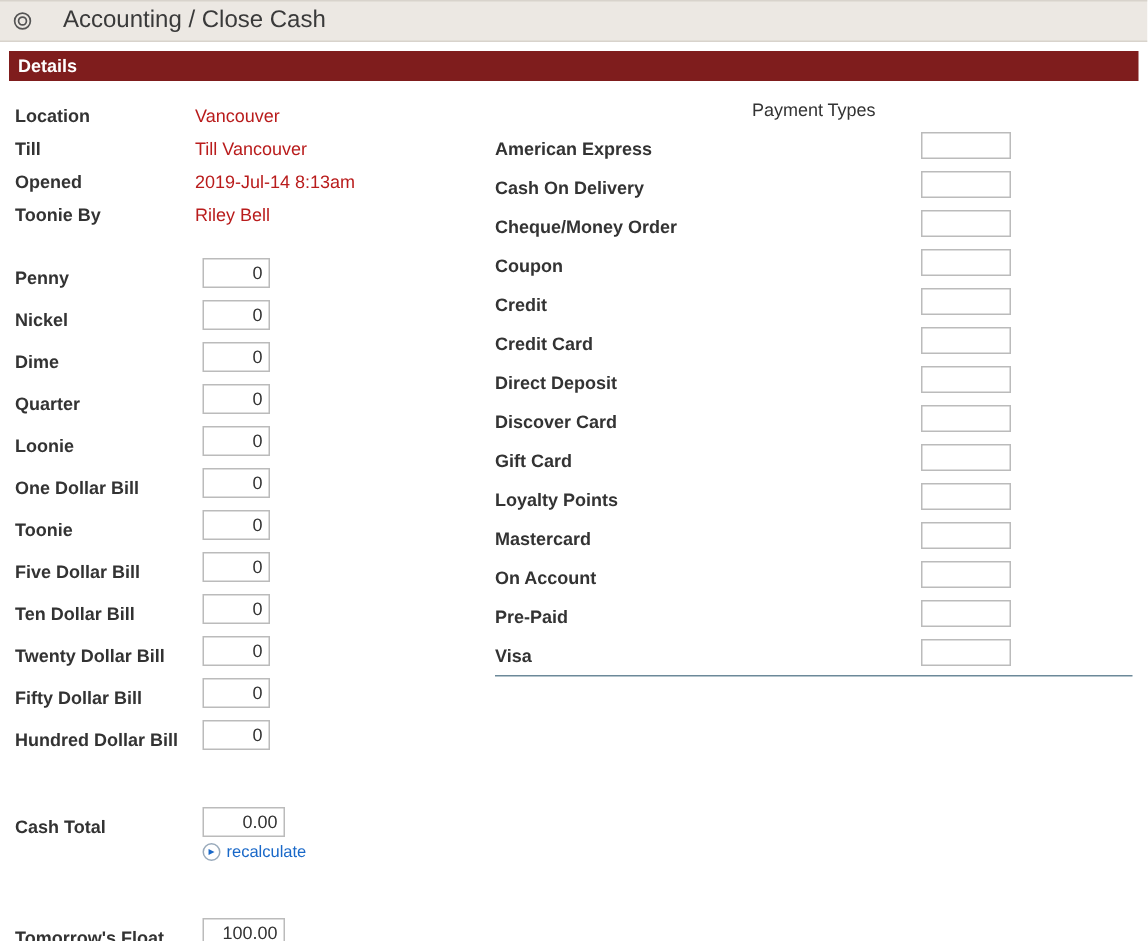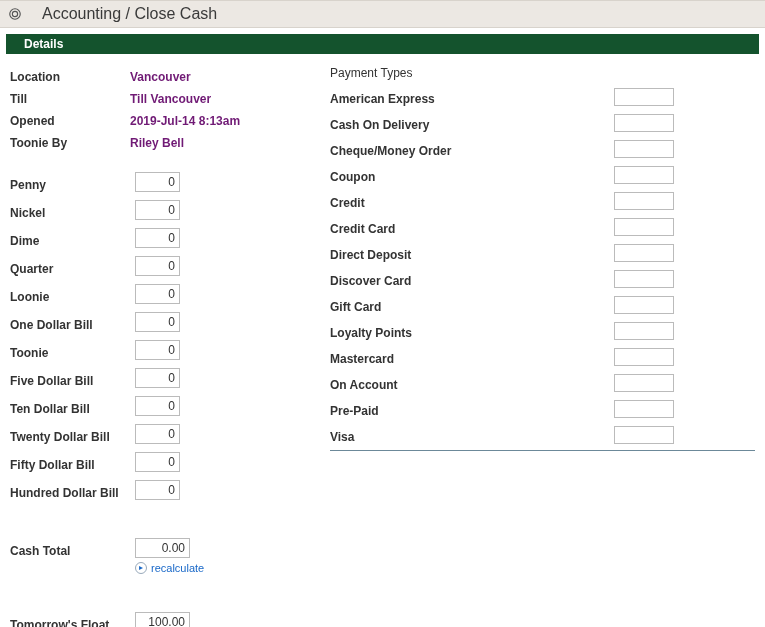--- a/index.html
+++ b/index.html
@@ -28,25 +28,25 @@
     width: 14px;
     height: 14px;
     color: #555;
   }
   .title-bar .title {
     font-size: 16px;
     color: #3a3a3a;
     margin-left: 14px;
   }
   .section-header {
-    background: #14532d;
+    background: #7f1d1d;
     color: #fff;
     font-weight: bold;
     font-size: 12px;
-    padding: 3px 18px;
+    padding: 3px 6px;
     margin: 6px 6px 10px 6px;
   }
   .content {
     padding: 0 10px 10px 10px;
     display: flex;
     gap: 20px;
   }
   .left-col {
     width: 300px;
   }
@@ -59,21 +59,21 @@
     min-height: 20px;
   }
   .info-row {
     margin-bottom: 2px;
   }
   .info-label {
     width: 120px;
     font-weight: bold;
     color: #333;
   }
-  .info-value { color: #701a75; font-weight: bold; }
+  .info-value { color: #b91c1c; }
   .denom-row, .sum-row {
     margin-top: 8px;
   }
   .denom-label, .sum-label {
     width: 125px;
     font-weight: bold;
     color: #333;
   }
   .num-input {
     width: 45px;
@@ -108,21 +108,21 @@
     color: #1968c8;
     font-size: 8px;
     line-height: 1;
   }
   .recalc-link .link-text {
     color: #1968c8;
     font-size: 11px;
   }
   .left-spacer-lg { height: 30px; }
   .pay-types-header {
-    text-align: left;
+    text-align: center;
     padding: 2px 0 6px 0;
     color: #333;
   }
   .pay-row {
     margin-bottom: 6px;
     gap: 24px;
   }
   .pay-label {
     width: 260px;
     font-weight: bold;

